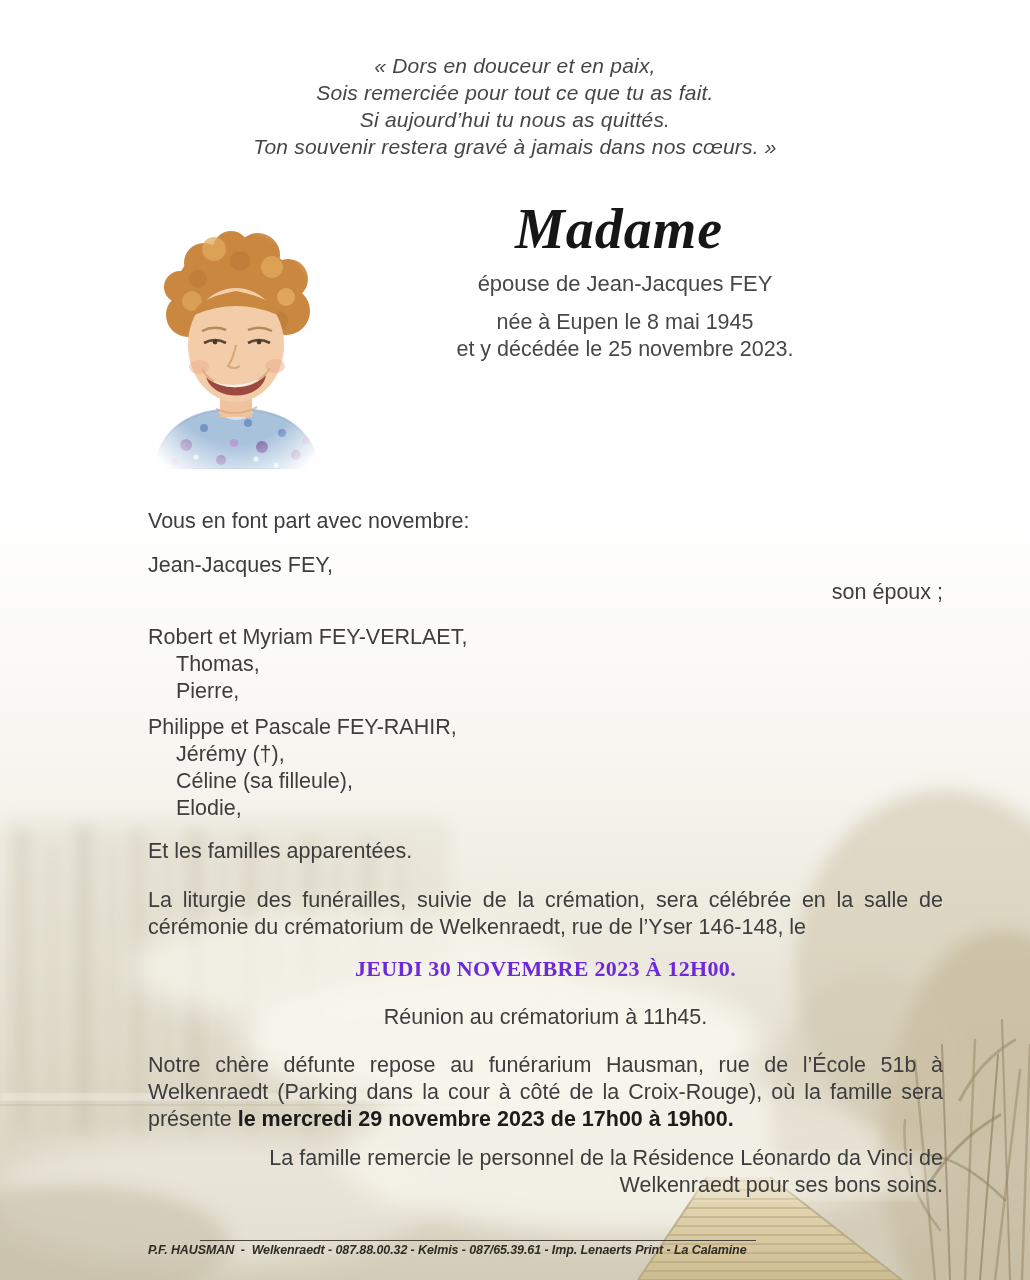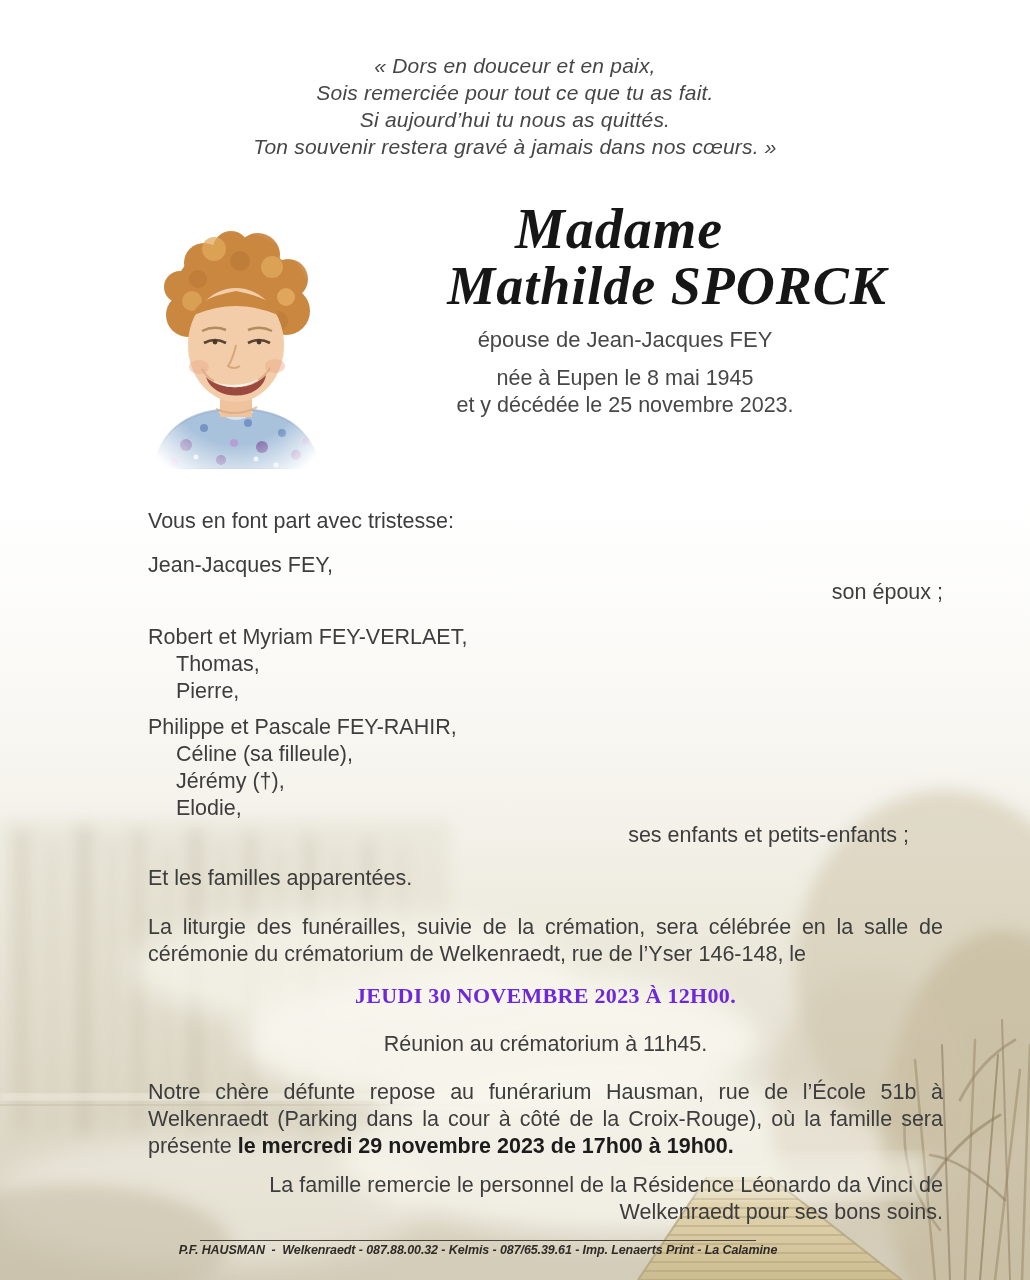--- a/index.html
+++ b/index.html
@@ -55,21 +55,20 @@
   .child{padding-left:28px;}
   .related{margin-top:16px;}
   .para{margin:16px 0 0 0;text-align:justify;}
   .para-left{margin:12px 0 0 0;text-align:right;}
   .centerline{margin-top:14px;text-align:center;}
   .boldline{font-weight:700;color:#6d28d9;font-size:22px;letter-spacing:.3px;font-family:Liberation Serif, serif;}
   .boldinline{font-weight:700;color:#1c1c1c;}
   
   .footer{
     position:absolute;top:1240px;left:148px;width:660px;
-    text-align:center;
   }
   .footer-rule{
     width:556px;margin:0 auto;border:0;border-top:1.6px solid #4a463e;
   }
   .footer-text{
     margin-top:2px;
     font-size:12.5px;font-style:italic;font-weight:600;
     color:#2f2c27;letter-spacing:-0.1px;
     white-space:pre;
   }
@@ -252,46 +251,44 @@
           <path d="M 75 161 C 90 171 112 171 125 158 C 112 168 86 168 75 161 Z" fill="#f6f2e8"></path>
           <path d="M 66 150 Q 70 158 78 162" stroke="#d9a87f" stroke-width="2" fill="none" opacity=".8"></path>
           <path d="M 134 149 Q 130 156 122 161" stroke="#d9a87f" stroke-width="2" fill="none" opacity=".8"></path>
           <path d="M 80 190 Q 100 199 121 188" stroke="#d9a87f" stroke-width="2" fill="none" opacity=".7"></path>
         </g>
       </g>
     </svg>
 
     <div class="header">
       <div class="title1">Madame</div>
-      <div class="title2">Mathilde SPORCK</div>
       <div class="spouse">épouse de Jean-Jacques FEY</div>
       <div class="birth">née à Eupen le 8 mai 1945</div>
       <div class="death">et y décédée le 25 novembre 2023.</div>
     </div>
 
     <div class="bodycol">
-      <p class="intro">Vous en font part avec tristesse:</p>
+      <p class="intro">Vous en font part avec novembre:</p>
 
       <p class="husband">Jean-Jacques FEY,</p>
       <p class="role-right">son époux ;</p>
 
       <div class="fam1">
         <div>Robert et Myriam FEY-VERLAET,</div>
         <div class="child">Thomas,</div>
         <div class="child">Pierre,</div>
       </div>
 
       <div class="fam2">
         <div>Philippe et Pascale FEY-RAHIR,</div>
+        <div class="child">Jérémy (†),</div>
         <div class="child">Céline (sa filleule),</div>
-        <div class="child">Jérémy (†),</div>
         <div class="child">Elodie,</div>
       </div>
 
-      <p class="role-right kids">ses enfants et petits-enfants ;</p>
 
       <p class="related">Et les familles apparentées.</p>
 
       <p class="para">La liturgie des funérailles, suivie de la crémation, sera célébrée en la salle de cérémonie du crématorium de Welkenraedt, rue de l’Yser 146-148, le</p>
 
       <p class="centerline boldline">JEUDI 30 NOVEMBRE 2023 À 12H00.</p>
 
       <p class="centerline">Réunion au crématorium à 11h45.</p>
 
       <p class="para"><span>Notre chère défunte repose au funérarium Hausman, rue de l’École 51b à Welkenraedt (Parking dans la cour à côté de la Croix-Rouge), où la famille sera présente </span><span class="boldinline">le mercredi 29 novembre 2023 de 17h00 à 19h00.</span></p>

